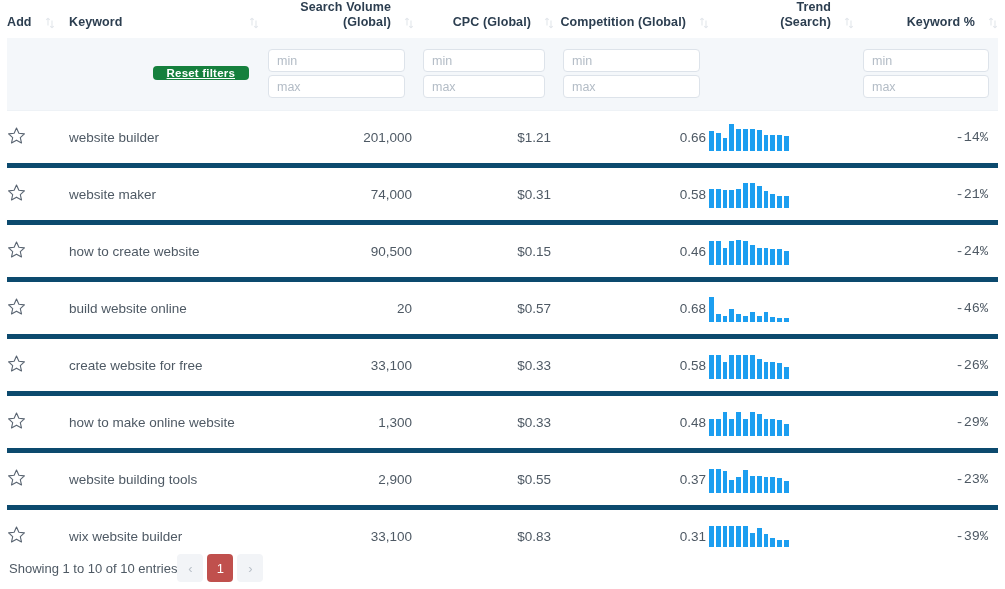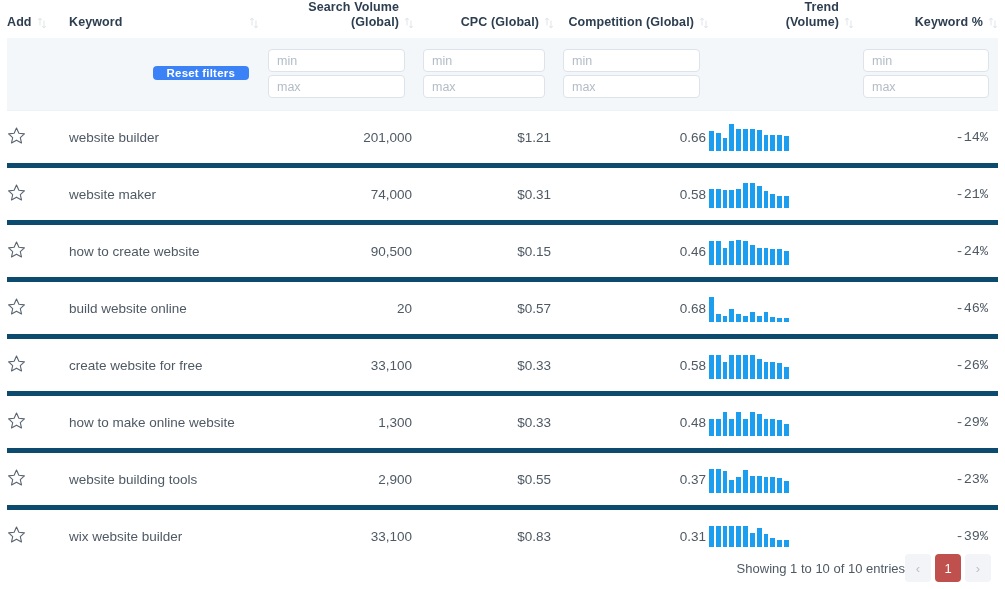--- a/index.html
+++ b/index.html
@@ -31,21 +31,21 @@
     font-size: 12.5px;
     font-weight: bold;
     color: #2c3e50;
     letter-spacing: 0.1px;
     border: none;
     background: #ffffff;
   }
   .th-inner {
     display: flex;
     align-items: flex-end;
-    gap: 5px;
+    gap: 13px;
     line-height: 15px;
   }
   .th-inner.right { justify-content: flex-end; }
   .th-inner.left  { justify-content: flex-start; }
   .th-txt { white-space: pre-line; }
   .th-txt.ctr { text-align: right; }
   .sort-ic {
     flex: 0 0 auto;
     width: 10px; height: 14px;
     position: relative;
@@ -71,31 +71,32 @@
     border: none;
   }
   .reset-wrap {
     display: flex;
     justify-content: flex-end;
     align-items: center;
     height: 47px;
     padding-right: 10px;
   }
   .reset-btn {
-    background: #3b82f6;
+    background: #15803d;
     color: #ffffff;
     border: none;
     border-radius: 4px;
     font-family: "Liberation Sans", sans-serif;
     font-size: 11.5px;
     font-weight: bold;
     letter-spacing: 0.2px;
     padding: 1px 14px;
     cursor: pointer;
     white-space: nowrap;
+    text-decoration: underline;
   }
   .minmax {
     display: flex;
     flex-direction: column;
     gap: 3px;
     padding: 0 9px;
   }
   .minmax input {
     width: 100%;
     height: 23px;
@@ -149,21 +150,21 @@
   }
 
   
   .footer {
     position: absolute;
     left: 0; right: 0; bottom: 0;
     height: 42px;
     padding: 0 14px 0 9px;
     display: flex;
     align-items: center;
-    justify-content: flex-end;
+    justify-content: flex-start;
     background: #ffffff;
   }
   .showing {
     font-size: 13px;
     color: #4e5964;
   }
   .pager { display: flex; align-items: center; gap: 4px; }
   .pg {
     min-width: 26px;
     height: 28px;
@@ -253,21 +254,21 @@
               <svg width="10" height="14" viewBox="0 0 10 14">
                   <path d="M3 9.5 L3 2 M3 2 L1.2 4 M3 2 L4.8 4" stroke="#e3e7ec" stroke-width="1.1" fill="none"></path>
                   <path d="M7 4.5 L7 12 M7 12 L5.2 10 M7 12 L8.8 10" stroke="#e3e7ec" stroke-width="1.1" fill="none"></path>
                 </svg>
             </span>
           </div>
         </th>
         <th>
           <div class="th-inner right">
             <span class="th-txt ctr">Trend
-(Volume)</span>
+(Search)</span>
             <span class="sort-ic">
               <svg width="10" height="14" viewBox="0 0 10 14">
                   <path d="M3 9.5 L3 2 M3 2 L1.2 4 M3 2 L4.8 4" stroke="#e3e7ec" stroke-width="1.1" fill="none"></path>
                   <path d="M7 4.5 L7 12 M7 12 L5.2 10 M7 12 L8.8 10" stroke="#e3e7ec" stroke-width="1.1" fill="none"></path>
                 </svg>
             </span>
           </div>
         </th>
         <th>
           <div class="th-inner right">

